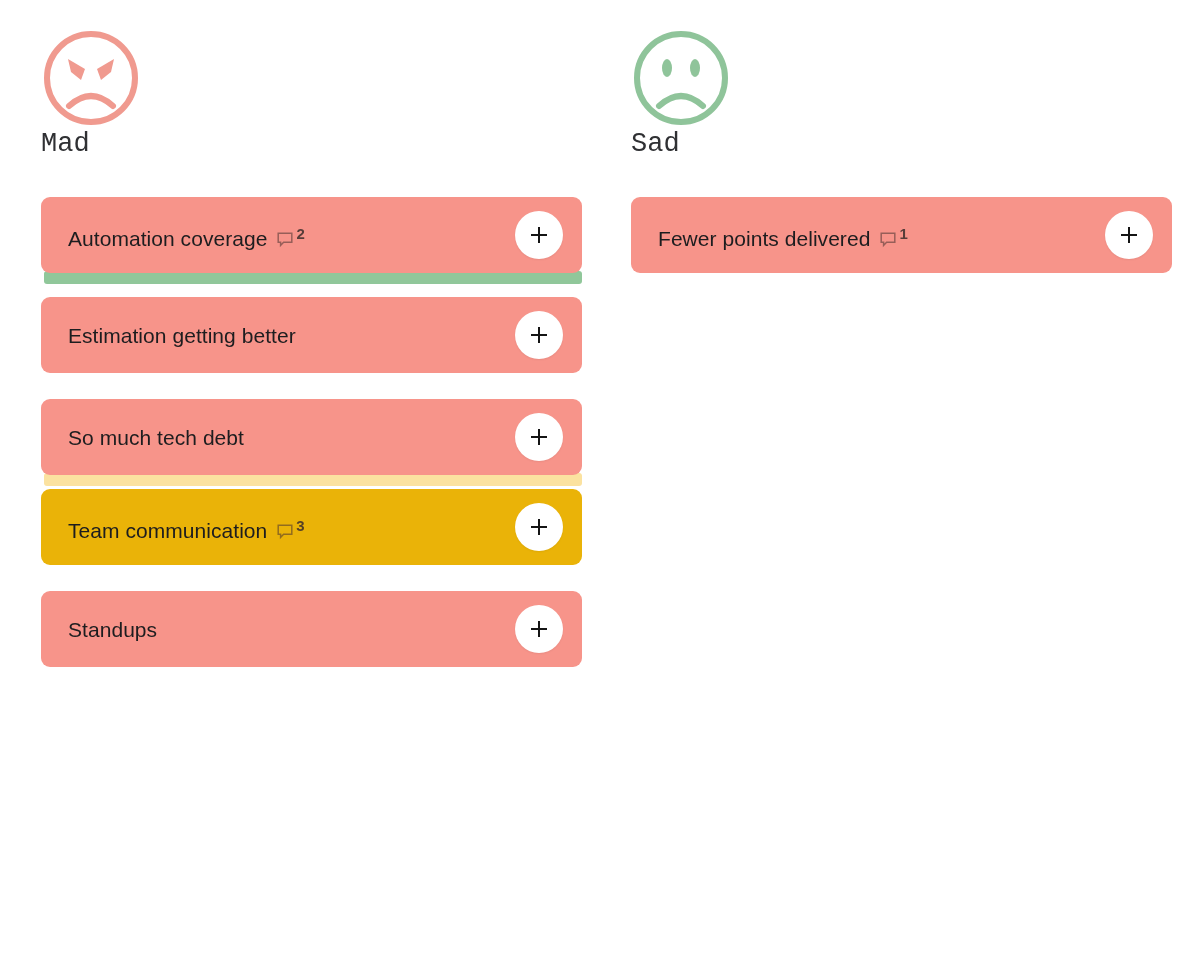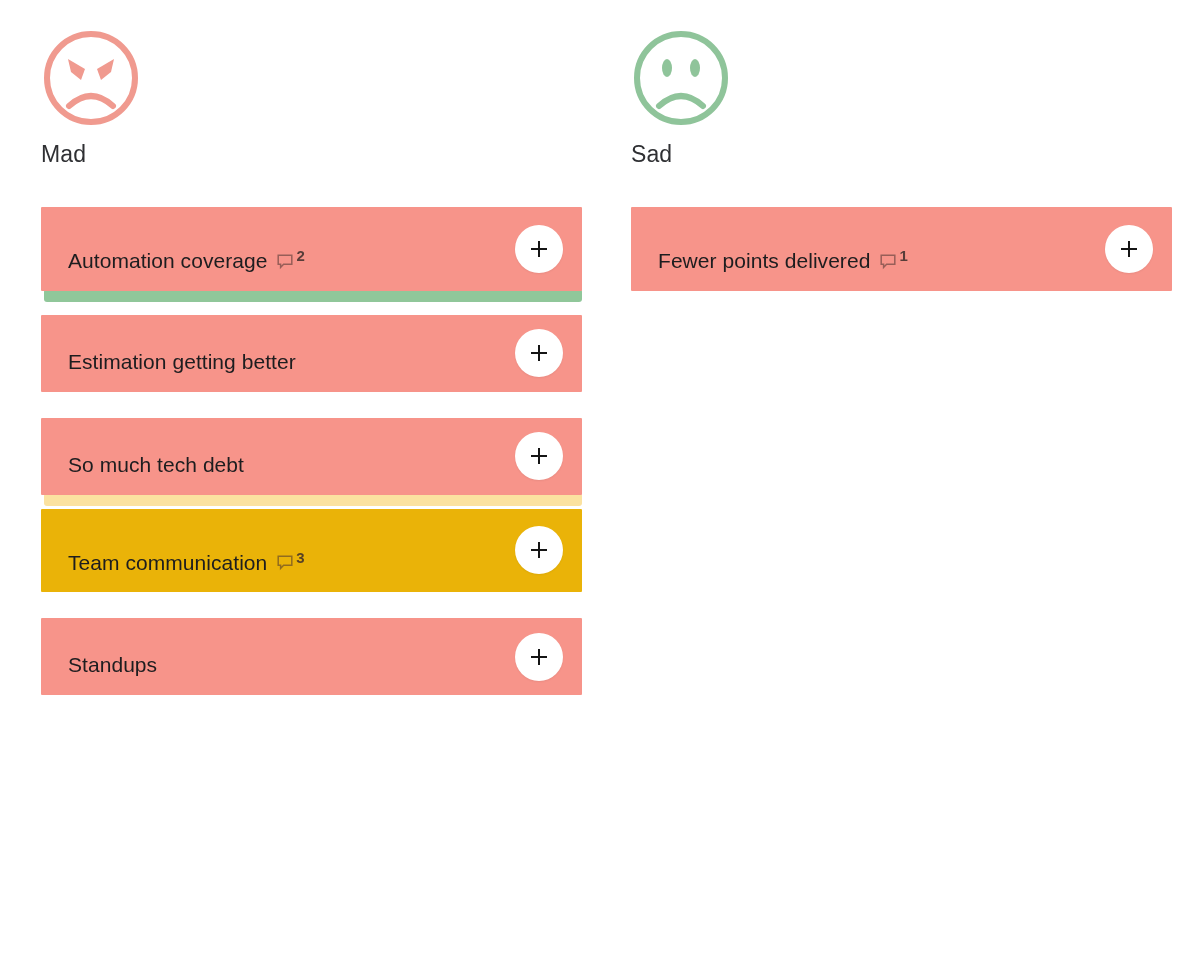--- a/index.html
+++ b/index.html
@@ -35,26 +35,27 @@
   
   .col-header {
     margin-bottom: 0;
   }
   .mood-face {
     display: block;
     width: 100px;
     height: 100px;
   }
   .col-title {
-    font-size: 23px;
+    font-size: 27px;
     line-height: 30px;
     color: #2f3033;
     font-weight: 400;
-    margin-top: 11px;
+    margin-top: 1px;
     letter-spacing: 0.1px;
+    font-family: Liberation Mono, monospace;
   }
 
   
   .card-list {
     margin-top: 38px;
     width: 541px;
   }
 
   .card-stack {
     position: relative;
@@ -70,23 +71,23 @@
     bottom: -11px;
     height: 13px;
     border-radius: 3px;
     z-index: 0;
   }
 
   .card {
     position: relative;
     z-index: 1;
     box-sizing: border-box;
-    border-radius: 1px;
+    border-radius: 9px;
     min-height: 76px;
-    padding: 32px 68px 16px 27px;
+    padding: 16px 68px 16px 27px;
     display: flex;
     align-items: center;
   }
 
   .card-text {
     font-size: 21px;
     line-height: 29px;
     color: #1d1d1f;
     font-weight: 400;
     letter-spacing: 0.05px;

